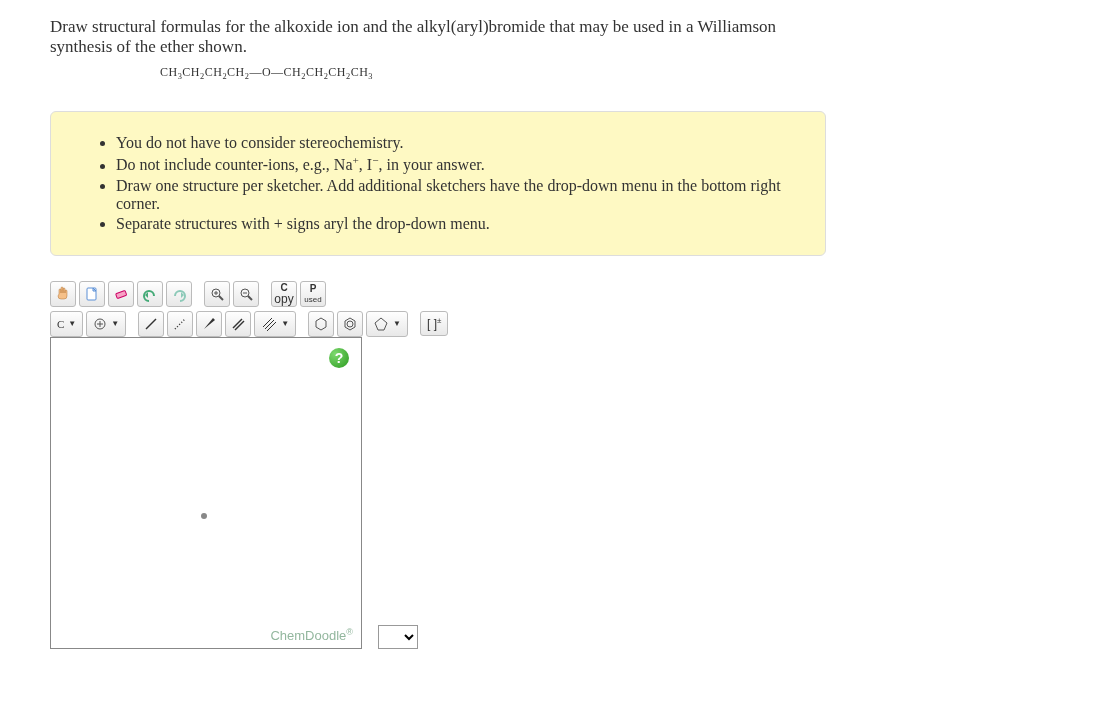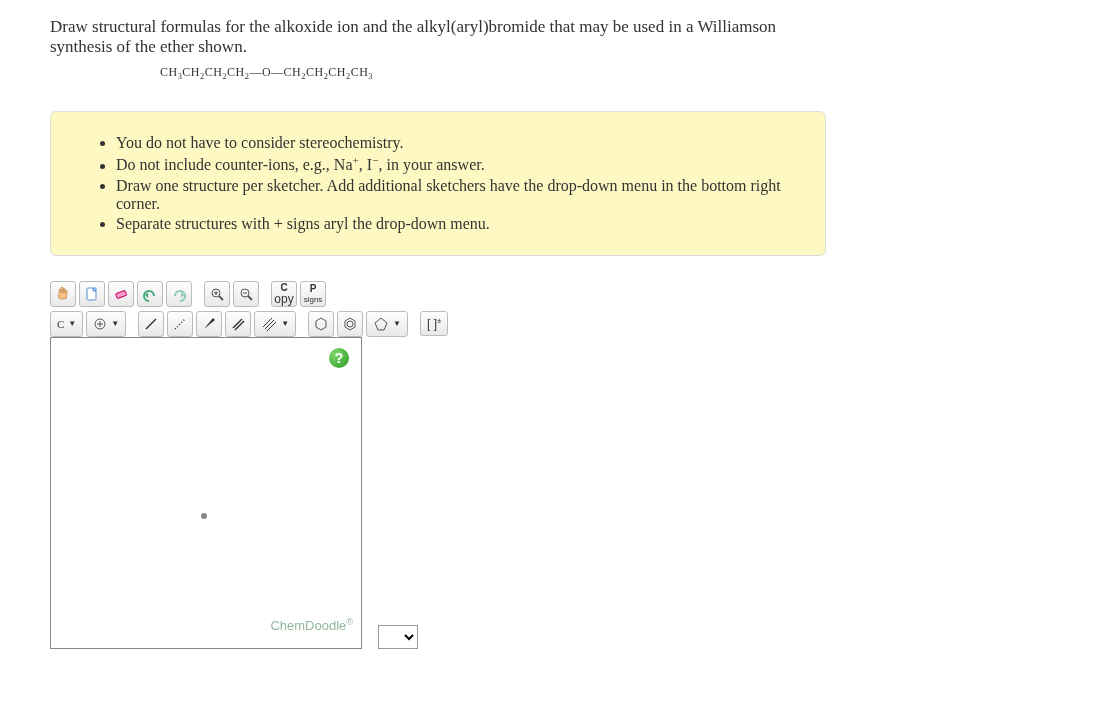--- a/index.html
+++ b/index.html
@@ -123,21 +123,21 @@
     font-weight: bold;
     font-size: 14px;
     display: flex;
     align-items: center;
     justify-content: center;
     cursor: pointer;
   }
   .chemdoodle {
     position: absolute;
     right: 8px;
-    bottom: 14px;
+    bottom: 4px;
     font-family: Arial, sans-serif;
     font-size: 13px;
     color: #93b79e;
   }
   .chemdoodle sup { font-size: 0.7em; }
 
   .right-controls {
     margin-left: 16px;
     height: 310px;
     display: flex;
@@ -227,21 +227,21 @@
             <circle cx="7" cy="7" r="4" fill="none" stroke="#555"></circle>
             <line x1="10" y1="10" x2="14" y2="14" stroke="#555" stroke-width="2"></line>
             <line x1="5" y1="7" x2="9" y2="7" stroke="#555"></line>
           </svg>
       </div>
       <div class="tb-sep"></div>
       <div class="tb-btn">
         <div class="tb-txt"><b>C</b><br><span style="font-size:12px">opy</span></div>
       </div>
       <div class="tb-btn">
-        <div class="tb-txt"><b>P</b><br><span style="font-size:8px">signs</span></div>
+        <div class="tb-txt"><b>P</b><br><span style="font-size:8px">used</span></div>
       </div>
     </div>
 
     
     <div class="toolbar-row2">
       <div class="tb-btn wide">
         <span>C</span>
         <span class="dd">▼</span>
       </div>
       <div class="tb-btn wide">

